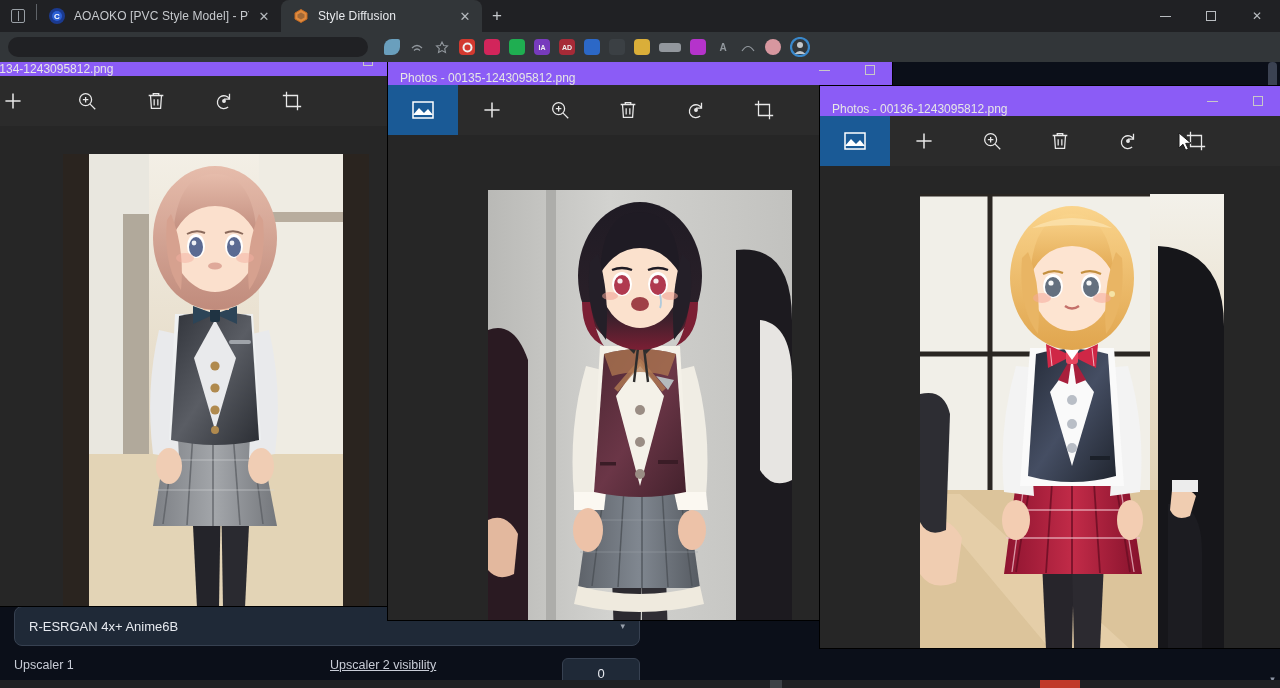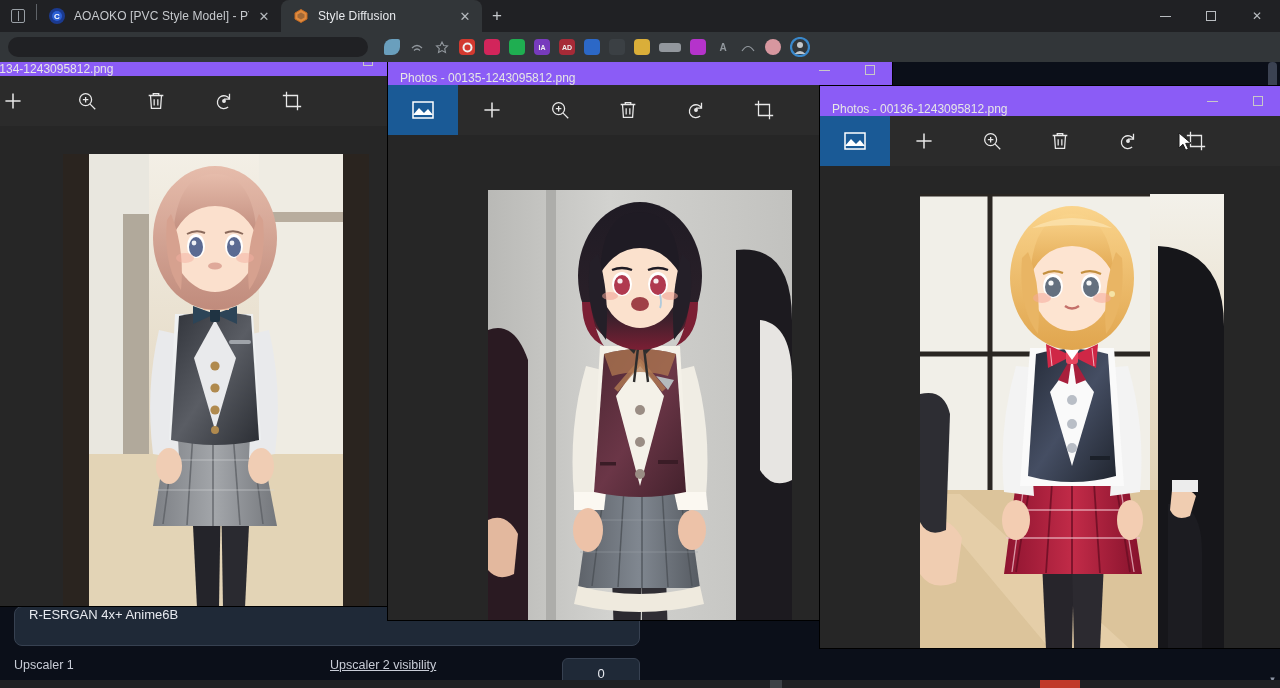--- a/index.html
+++ b/index.html
@@ -117,21 +117,21 @@
   .gradio {
     position: absolute; left: 0; top: 62px; width: 1280px; height: 626px;
     background: #0b0f19; color: #c5c9d3;
   }
   .g-left {
     position: absolute; left: 14px; bottom: 0; width: 626px; padding-bottom: 0;
   }
   .g-label { font-size: 12.5px; color: #c8ccd6; margin-bottom: 6px; font-weight: 400; }
   .g-select {
     height: 40px; border-radius: 8px; background: #1f2937;
-    border: 1px solid #374151; display: flex; 
+    border: 1px solid #374151; display: flex; align-items: center;
     padding: 0 14px; font-size: 13px; color: #e6e9ef; position: relative;
   }
   .g-select .caret { position: absolute; right: 14px; color: #9aa1ad; font-size: 9px; }
   .g-row2 { display: flex; align-items: flex-start; margin-top: 12px; }
   .g-num {
     width: 78px; height: 30px; border-radius: 6px; background: #1f2937;
     border: 1px solid #374151; color: #e6e9ef; font-size: 13px;
     display: flex; align-items: center; justify-content: center;
   }
   .g-buttons {

